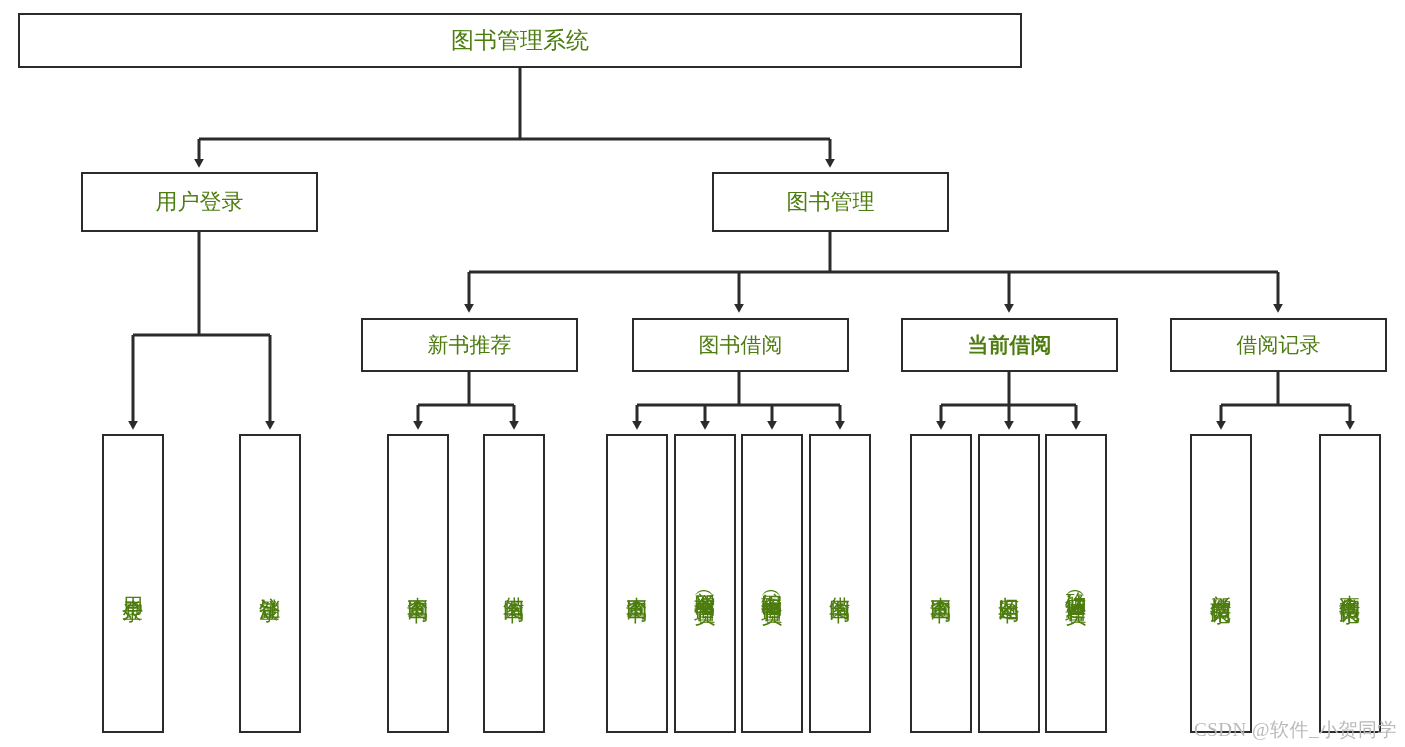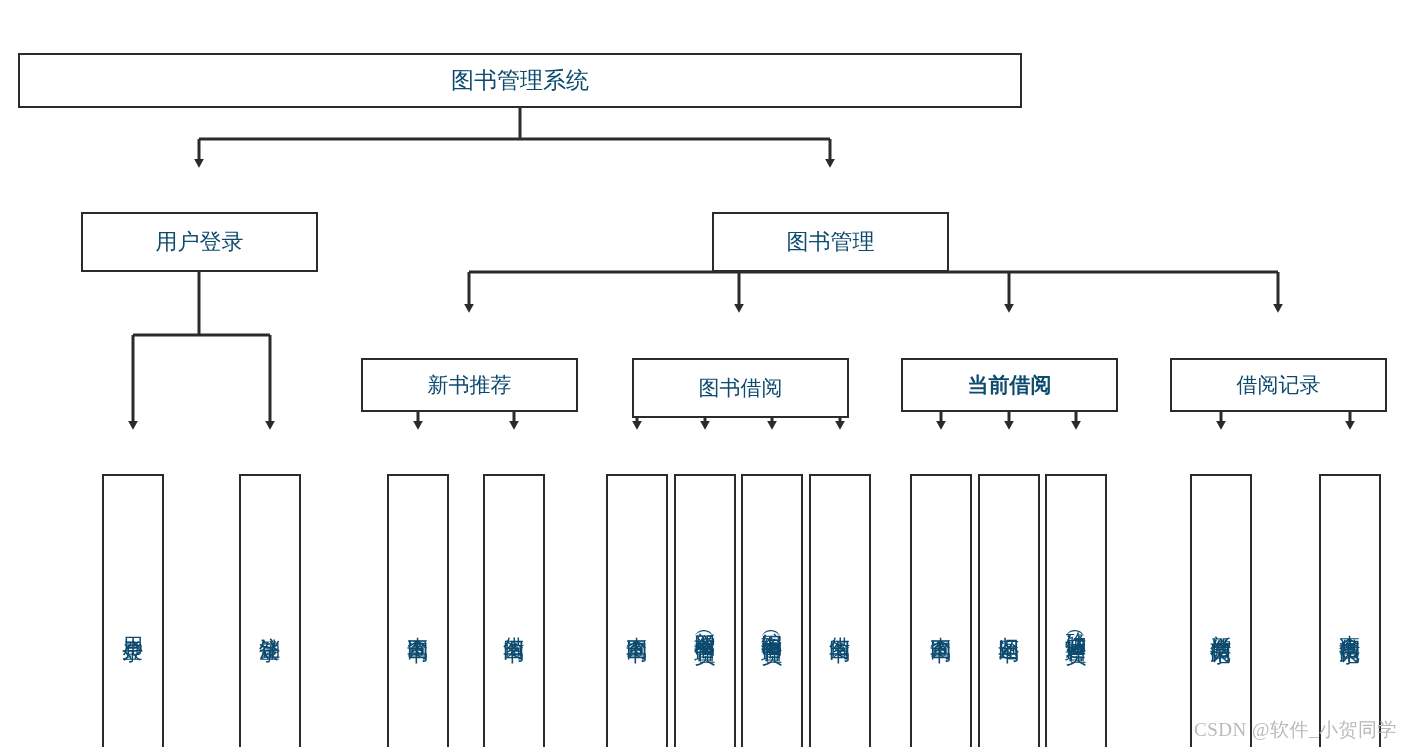--- a/index.html
+++ b/index.html
@@ -27,24 +27,23 @@
     pointer-events: none;
   }
   .node {
     position: absolute;
     box-sizing: border-box;
     background: #ffffff;
     border: 2px solid #2b2b2b;
     display: flex;
     align-items: center;
     justify-content: center;
-    color: #0c4a6e;
+    color: #4d7c0f;
     line-height: 1.22;
     text-align: center;
-    margin-top: 40px;
   }
   .node.root {
     font-size: 23px;
   }
   .node.level2 {
     font-size: 22px;
   }
   .node.level3 {
     font-size: 21px;
   }
@@ -132,21 +131,21 @@
   <div class="node level2" style="left:81px; top:172px; width:237px; height:60px;">
     <span>用户登录</span>
   </div>
   <div class="node level3" style="left:361px; top:318px; width:217px; height:54px;">
     <span>新书推荐</span>
   </div>
 
   <div class="node level2" style="left:712px; top:172px; width:237px; height:60px;">
     <span>图书管理</span>
   </div>
-  <div class="node level3" style="left:632px; top:318px; width:217px; height:60px;">
+  <div class="node level3" style="left:632px; top:318px; width:217px; height:54px;">
     <span>图书借阅</span>
   </div>
   <div class="node level3" style="left:901px; top:318px; width:217px; height:54px;font-weight:bold;">
     <span>当前借阅</span>
   </div>
   <div class="node level3" style="left:1170px; top:318px; width:217px; height:54px;">
     <span>借阅记录</span>
   </div>
 
   <div class="node leaf" style="left:102px; top:434px; width:62px; height:299px;">

